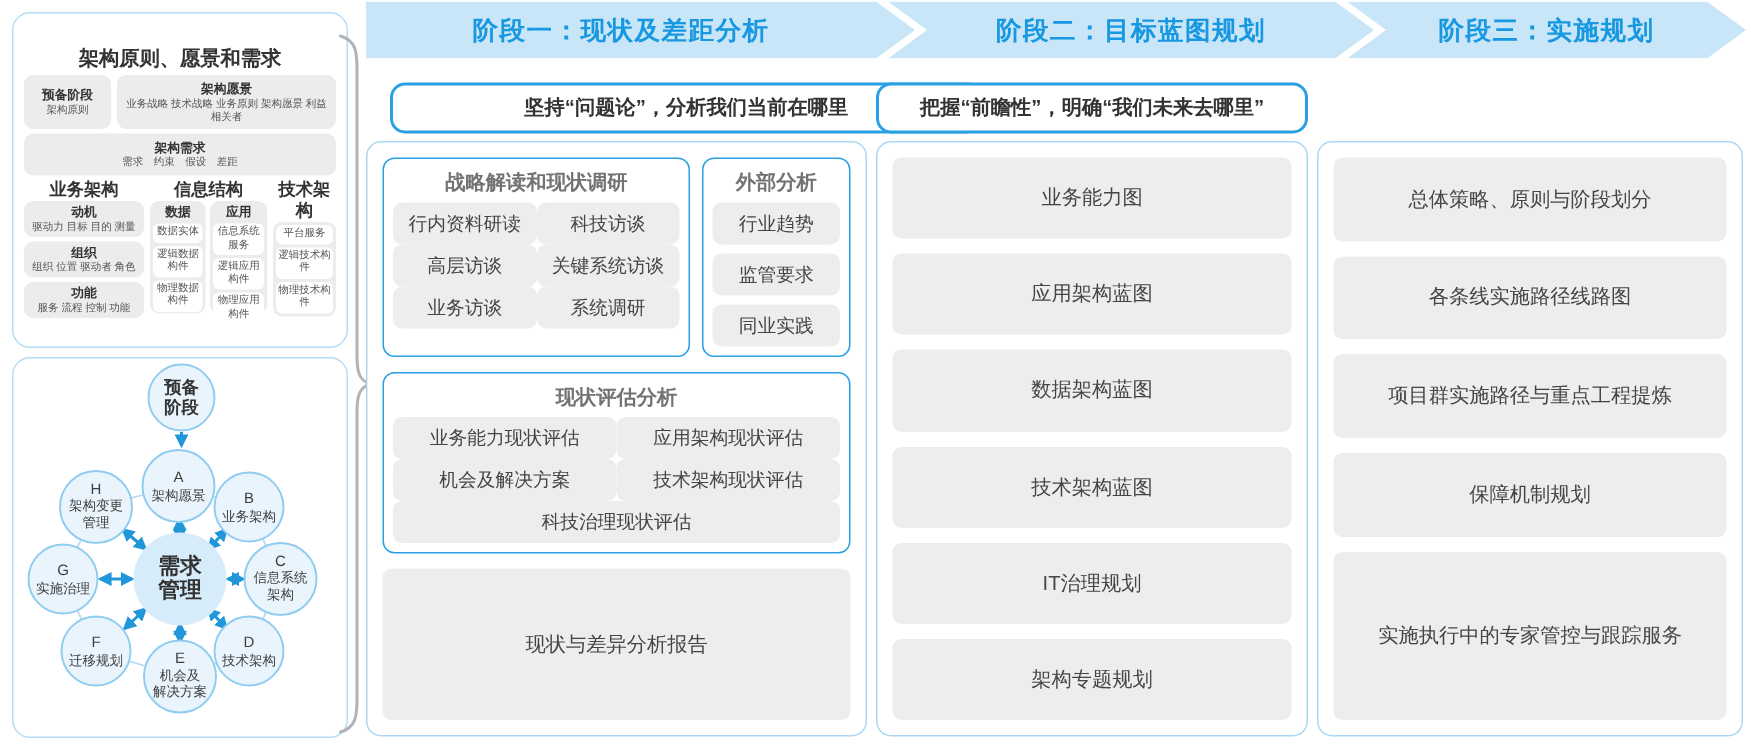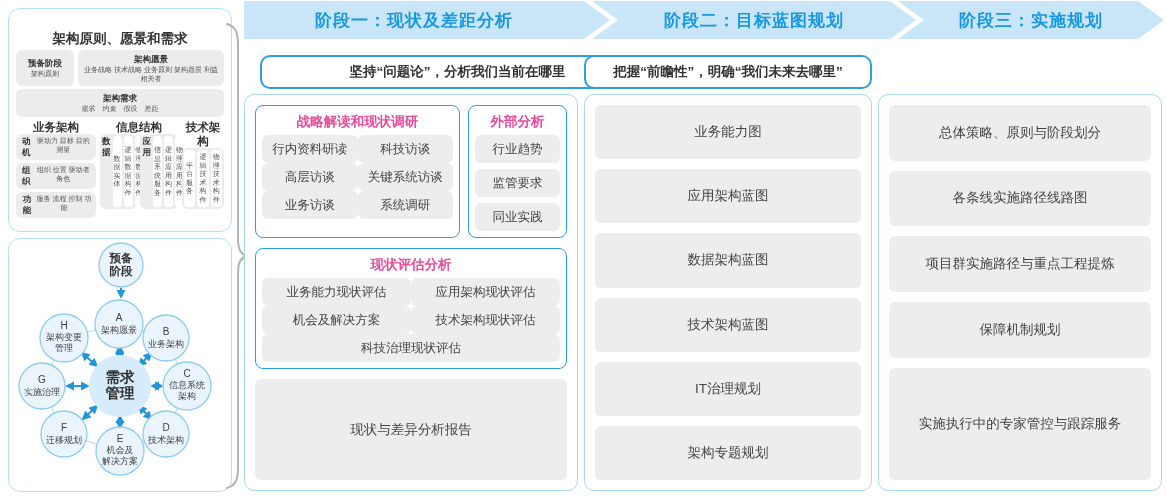--- a/index.html
+++ b/index.html
@@ -16,23 +16,23 @@
   .prep-box{width:58px;flex:none;display:flex;flex-direction:column;justify-content:center;}
   .vision-box{flex:1;display:flex;flex-direction:column;justify-content:center;}
   .lp-row2{flex:0 0 28px;display:flex;flex-direction:column;justify-content:center;}
   .lp-row3{flex:1;display:flex;gap:4px;min-height:0;}
   .lp-col{display:flex;flex-direction:column;min-width:0;}
   .lp-col-business{flex:1.9;}
   .lp-col-info{flex:1.85;}
   .lp-col-tech{flex:1;}
   .sec-h{font-size:11.5px;font-weight:bold;color:#333;text-align:center;line-height:14px;flex:0 0 14px;}
   .biz-groups{display:flex;flex-direction:column;gap:3px;flex:1;}
-  .biz-groups .gbox{flex:1;display:flex;flex-direction:row;justify-content:space-between;}
+  .biz-groups .gbox{flex:1;display:flex;flex-direction:column;justify-content:space-between;}
   .info-cols{display:flex;gap:3px;flex:1;min-height:0;}
-  .info-col{flex:1;background:#ececec;border-radius:6px;padding:2px;display:flex;flex-direction:row;gap:2px;min-width:0;}
+  .info-col{flex:1;background:#ececec;border-radius:6px;padding:2px;display:flex;flex-direction:column;gap:2px;min-width:0;}
   .info-col .ct{font-weight:bold;font-size:8.5px;color:#333;text-align:center;line-height:11px;}
   .wchip{background:#fff;border-radius:4px;font-size:7px;line-height:8.5px;color:#555;text-align:center;padding:2px 1px;flex:1;display:flex;align-items:center;justify-content:center;}
   .lp-row4{flex:0 0 36px;display:flex;gap:4px;align-items:stretch;}
   .real-label{flex:0 0 26px;font-size:11.5px;font-weight:bold;color:#333;line-height:13px;display:flex;align-items:center;text-align:center;}
   .real-b1{flex:1.5;display:flex;flex-direction:column;justify-content:center;}
   .real-b2{flex:1.1;display:flex;flex-direction:column;justify-content:center;}
   .gbox .bt2{font-weight:bold;font-size:8px;color:#333;line-height:9.5px;}
   .gbox .bs2{font-size:7.5px;line-height:9px;color:#555;}
   
   .brace{position:absolute;left:225px;top:22px;}
@@ -54,21 +54,21 @@
   
   .col{position:absolute;top:94px;height:397px;background:#fff;border:1.5px solid #aad7f2;border-radius:10px;
     box-sizing:border-box;padding:10px;display:flex;flex-direction:column;gap:10px;}
   .col-1{left:244px;width:334px;}
   .col-2{left:584px;width:288px;}
   .col-3{left:878px;width:284px;}
   .group-row{display:flex;gap:8px;}
   .group{border:1.5px solid #2aa0e4;border-radius:8px;padding:6px;box-sizing:border-box;background:#fff;}
   .g-strategy{flex:2.25;}
   .g-external{flex:1;}
-  .group-title{font-size:13.5px;font-weight:bold;color:#ec4899;text-align:center;line-height:20px;}
+  .group-title{font-size:13.5px;font-weight:bold;color:#737373;text-align:center;line-height:20px;}
   .grid2{display:grid;grid-template-columns:1fr 1fr;gap:0;margin-top:3px;}
   .grid1{display:grid;grid-template-columns:1fr;gap:6px;margin-top:3px;}
   .chip{background:#ededee;border-radius:6px;color:#454545;font-size:12.5px;text-align:center;
     padding:6px 2px;display:flex;align-items:center;justify-content:center;line-height:16px;}
   .chip-full{grid-column:1 / -1;}
   .report{flex:1;font-size:13.5px;}
   .item{background:#ededee;border-radius:6px;color:#454545;font-size:13.5px;text-align:left;
     display:flex;align-items:center;justify-content:center;flex:1;padding:2px 0;line-height:18px;}
   .item-tall{flex:2.1;}
   

